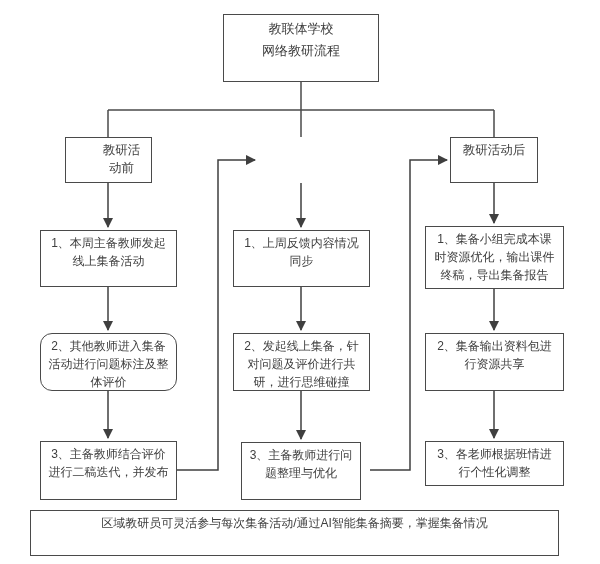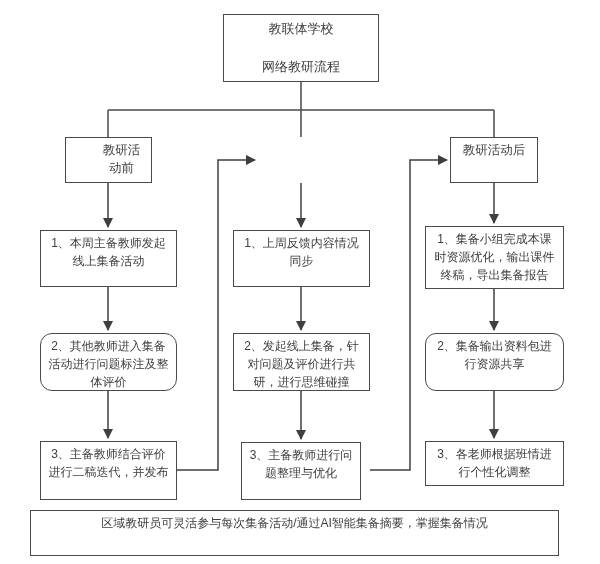--- a/index.html
+++ b/index.html
@@ -17,21 +17,21 @@
     width: 600px; height: 564px;
   }
   .node {
     position: absolute;
     box-sizing: border-box;
     border: 1.5px solid #4a4a4a;
     background: #ffffff;
     display: flex;
     flex-direction: column;
     align-items: center;
-    justify-content: space-between;
+    justify-content: flex-start;
     text-align: center;
     font-size: 12px;
     line-height: 18px;
     color: #3e3e3e;
     padding: 3px 6px;
   }
   .node.title { font-size: 13px; line-height: 22px; }
   .node.header { font-size: 12.5px; }
   .node.footer { font-size: 12px; padding: 3px 12px; }
 </style>
@@ -80,18 +80,18 @@
 
   <div class="node" style="left:40px; top:230px; width:137px; height:57px;">1、本周主备教师发起线上集备活动</div>
   <div class="node" style="left:40px; top:333px; width:137px; height:58px;border-radius:12px;">2、其他教师进入集备活动进行问题标注及整体评价</div>
   <div class="node" style="left:40px; top:441px; width:137px; height:59px;">3、主备教师结合评价进行二稿迭代，并发布</div>
 
   <div class="node" style="left:233px; top:230px; width:137px; height:57px;">1、上周反馈内容情况同步</div>
   <div class="node" style="left:233px; top:333px; width:137px; height:58px;">2、发起线上集备，针对问题及评价进行共研，进行思维碰撞</div>
   <div class="node" style="left:241px; top:442px; width:120px; height:58px;">3、主备教师进行问题整理与优化</div>
 
   <div class="node" style="left:425px; top:226px; width:139px; height:63px;">1、集备小组完成本课时资源优化，输出课件终稿，导出集备报告</div>
-  <div class="node" style="left:425px; top:333px; width:139px; height:58px;border-radius:11px;">2、集备输出资料包进行资源共享</div>
+  <div class="node" style="left:425px; top:333px; width:139px; height:58px;">2、集备输出资料包进行资源共享</div>
   <div class="node" style="left:425px; top:441px; width:139px; height:45px;">3、各老师根据班情进行个性化调整</div>
 
   <div class="node footer" style="left:30px; top:510px; width:529px; height:46px;">区域教研员可灵活参与每次集备活动/通过AI智能集备摘要，掌握集备情况</div>
 
 </div>
 
 </body></html>

